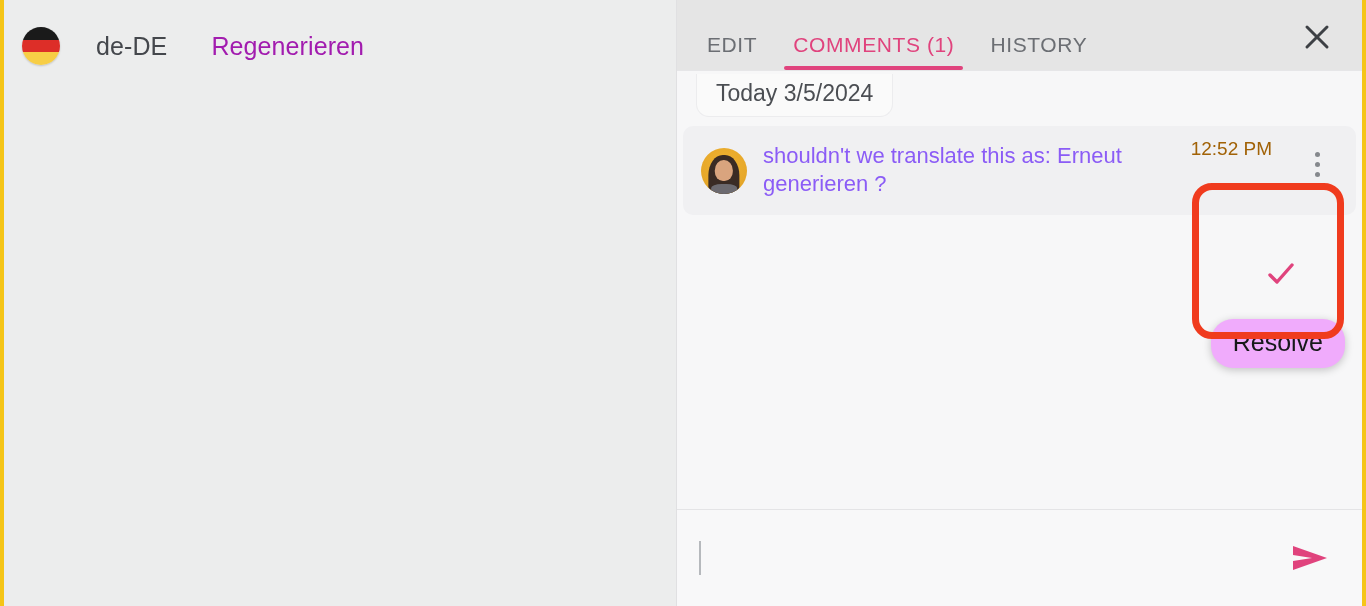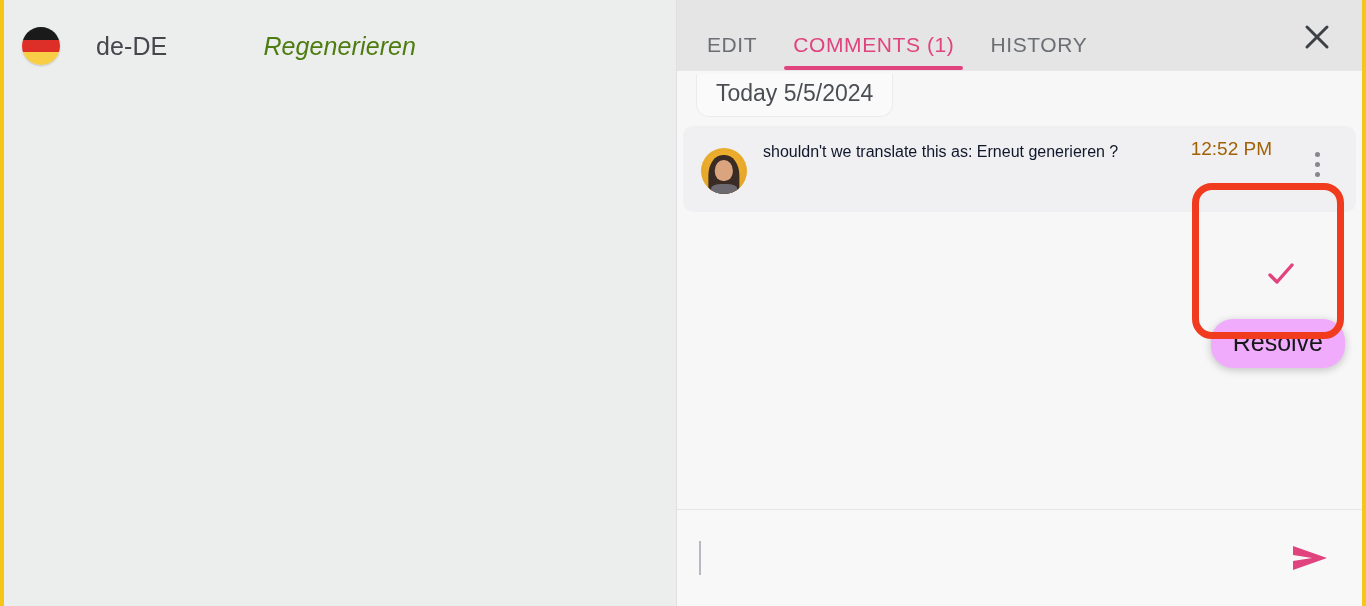--- a/index.html
+++ b/index.html
@@ -69,25 +69,24 @@
   .flag-circle .band.gold   { background: #f7ce46; }
 
   .locale-code {
     margin-left: 16px;
     font-size: 25px;
     color: #44474c;
     letter-spacing: .1px;
   }
 
   .source-text {
-    margin-left: 76px;
+    margin-left: 24px;
     font-size: 25px;
-    color: #4d7c0f;
+    color: #a21caf;
     letter-spacing: .1px;
-    font-style: italic;
   }
 
   
   .right-panel {
     flex: 1 1 auto;
     background: #f7f7f8;
     display: flex;
     flex-direction: column;
     position: relative;
     min-width: 0;
@@ -218,23 +217,23 @@
   }
 
   .comment-main {
     flex: 1 1 auto;
     margin-left: 16px;
     min-width: 0;
     position: relative;
   }
 
   .comment-text {
-    font-size: 16px;
+    font-size: 22px;
     line-height: 1.26;
-    color: #0f172a;
+    color: #8b5cf6;
     max-width: 430px;
     word-wrap: break-word;
   }
 
   .comment-time {
     position: absolute;
     right: 66px;
     top: -4px;
     font-size: 19px;
     color: #a16207;
@@ -373,21 +372,21 @@
       <div class="close-btn">
         <svg width="30" height="30" viewBox="0 0 30 30" aria-hidden="true">
           <line x1="5" y1="5" x2="25" y2="25" stroke="#3d4045" stroke-width="3" stroke-linecap="round"></line>
           <line x1="25" y1="5" x2="5" y2="25" stroke="#3d4045" stroke-width="3" stroke-linecap="round"></line>
         </svg>
       </div>
     </div>
 
     <div class="thread">
 
-      <div class="date-chip">Today 5/5/2024</div>
+      <div class="date-chip">Today 3/5/2024</div>
 
       <div class="comment-card">
         <div class="avatar">
           <div class="hair"></div>
           <div class="face"></div>
           <div class="body"></div>
         </div>
 
         <div class="comment-main">
           <div class="comment-text">shouldn't we translate this as: Erneut generieren ?</div>

